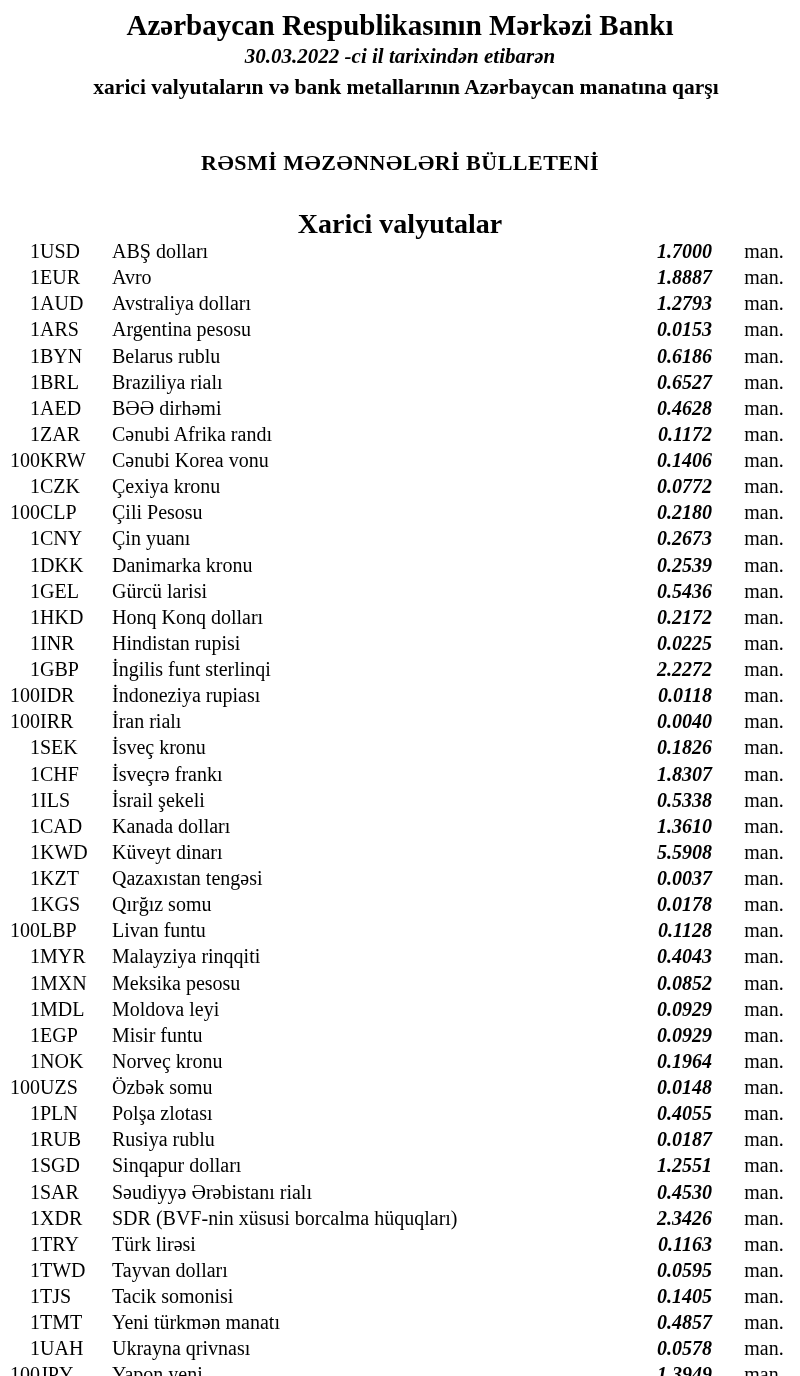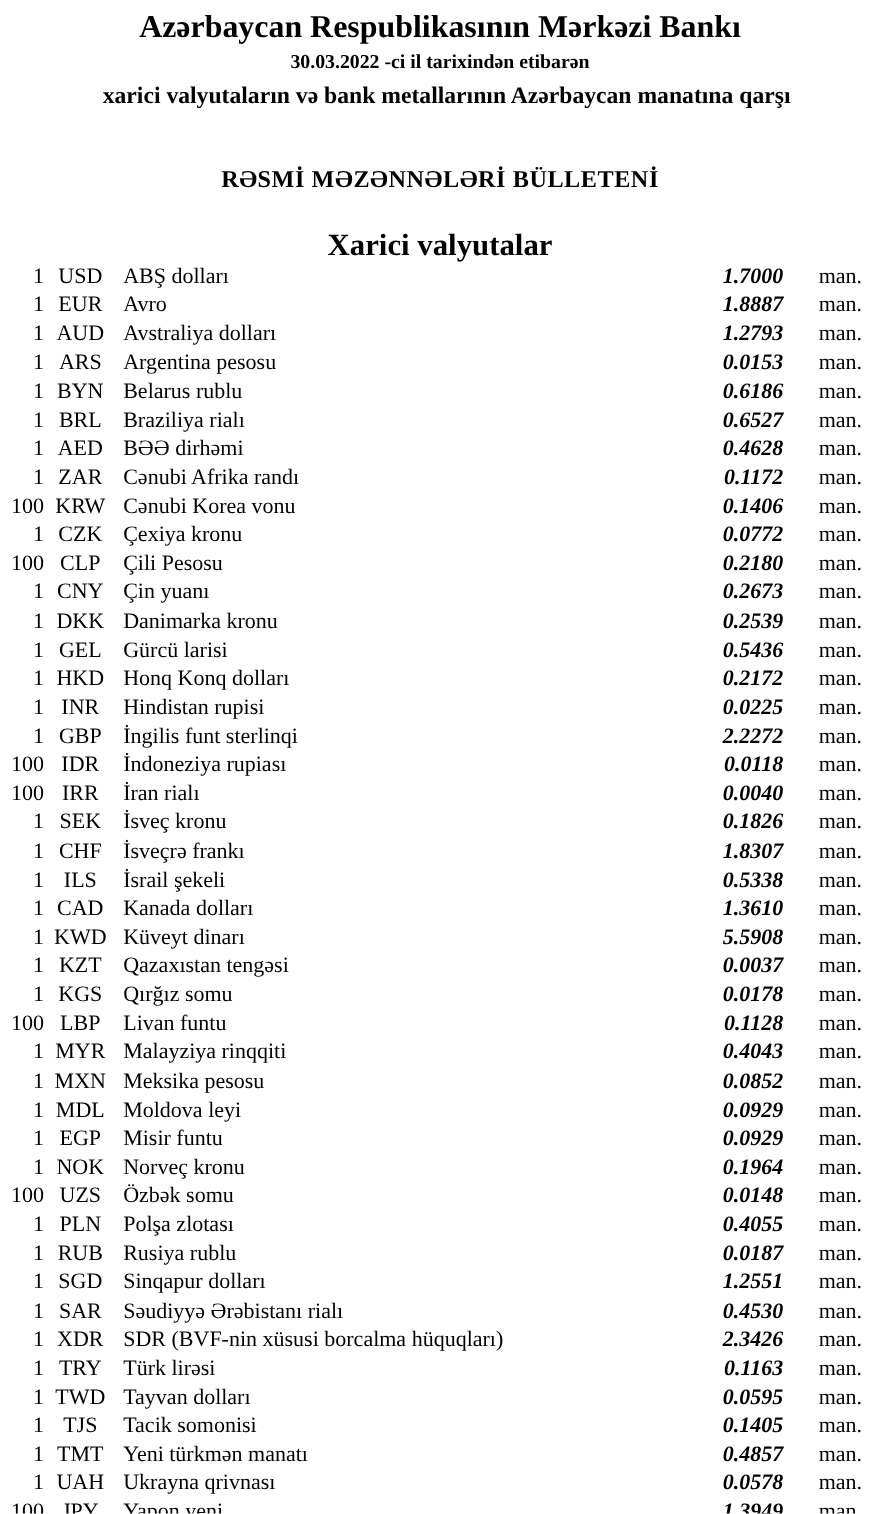--- a/index.html
+++ b/index.html
@@ -26,21 +26,21 @@
   }
   .bank-name {
     font-size: 29px;
     font-weight: 700;
     line-height: 32px;
   }
   .sub-line {
     font-weight: 700;
     line-height: 31px;
   }
-  .sub-date { font-size: 18px; }
+  .sub-date { font-size: 21px; font-style: italic; }
   .sub-subject { font-size: 21.5px; margin-left: 12px; }
   .sub-bulletin { font-size: 22px; letter-spacing: 0.5px; margin-top: 44px; }
   .section-title {
     margin-top: 34px;
     text-align: center;
     font-size: 28px;
     font-weight: 700;
     line-height: 24px;
   }
   .rates-table {
@@ -51,21 +51,20 @@
     grid-template-columns: 40px 66px 1fr 94px 88px;
     height: 26.14px;
     line-height: 26.14px;
     font-size: 20px;
   }
   .qty {
     text-align: right;
     white-space: nowrap;
   }
   .code {
-    text-align: center;
     white-space: nowrap;
   }
   .name {
     padding-left: 6px;
     white-space: nowrap;
     overflow: hidden;
   }
   .rate {
     text-align: right;
     font-weight: 700;

